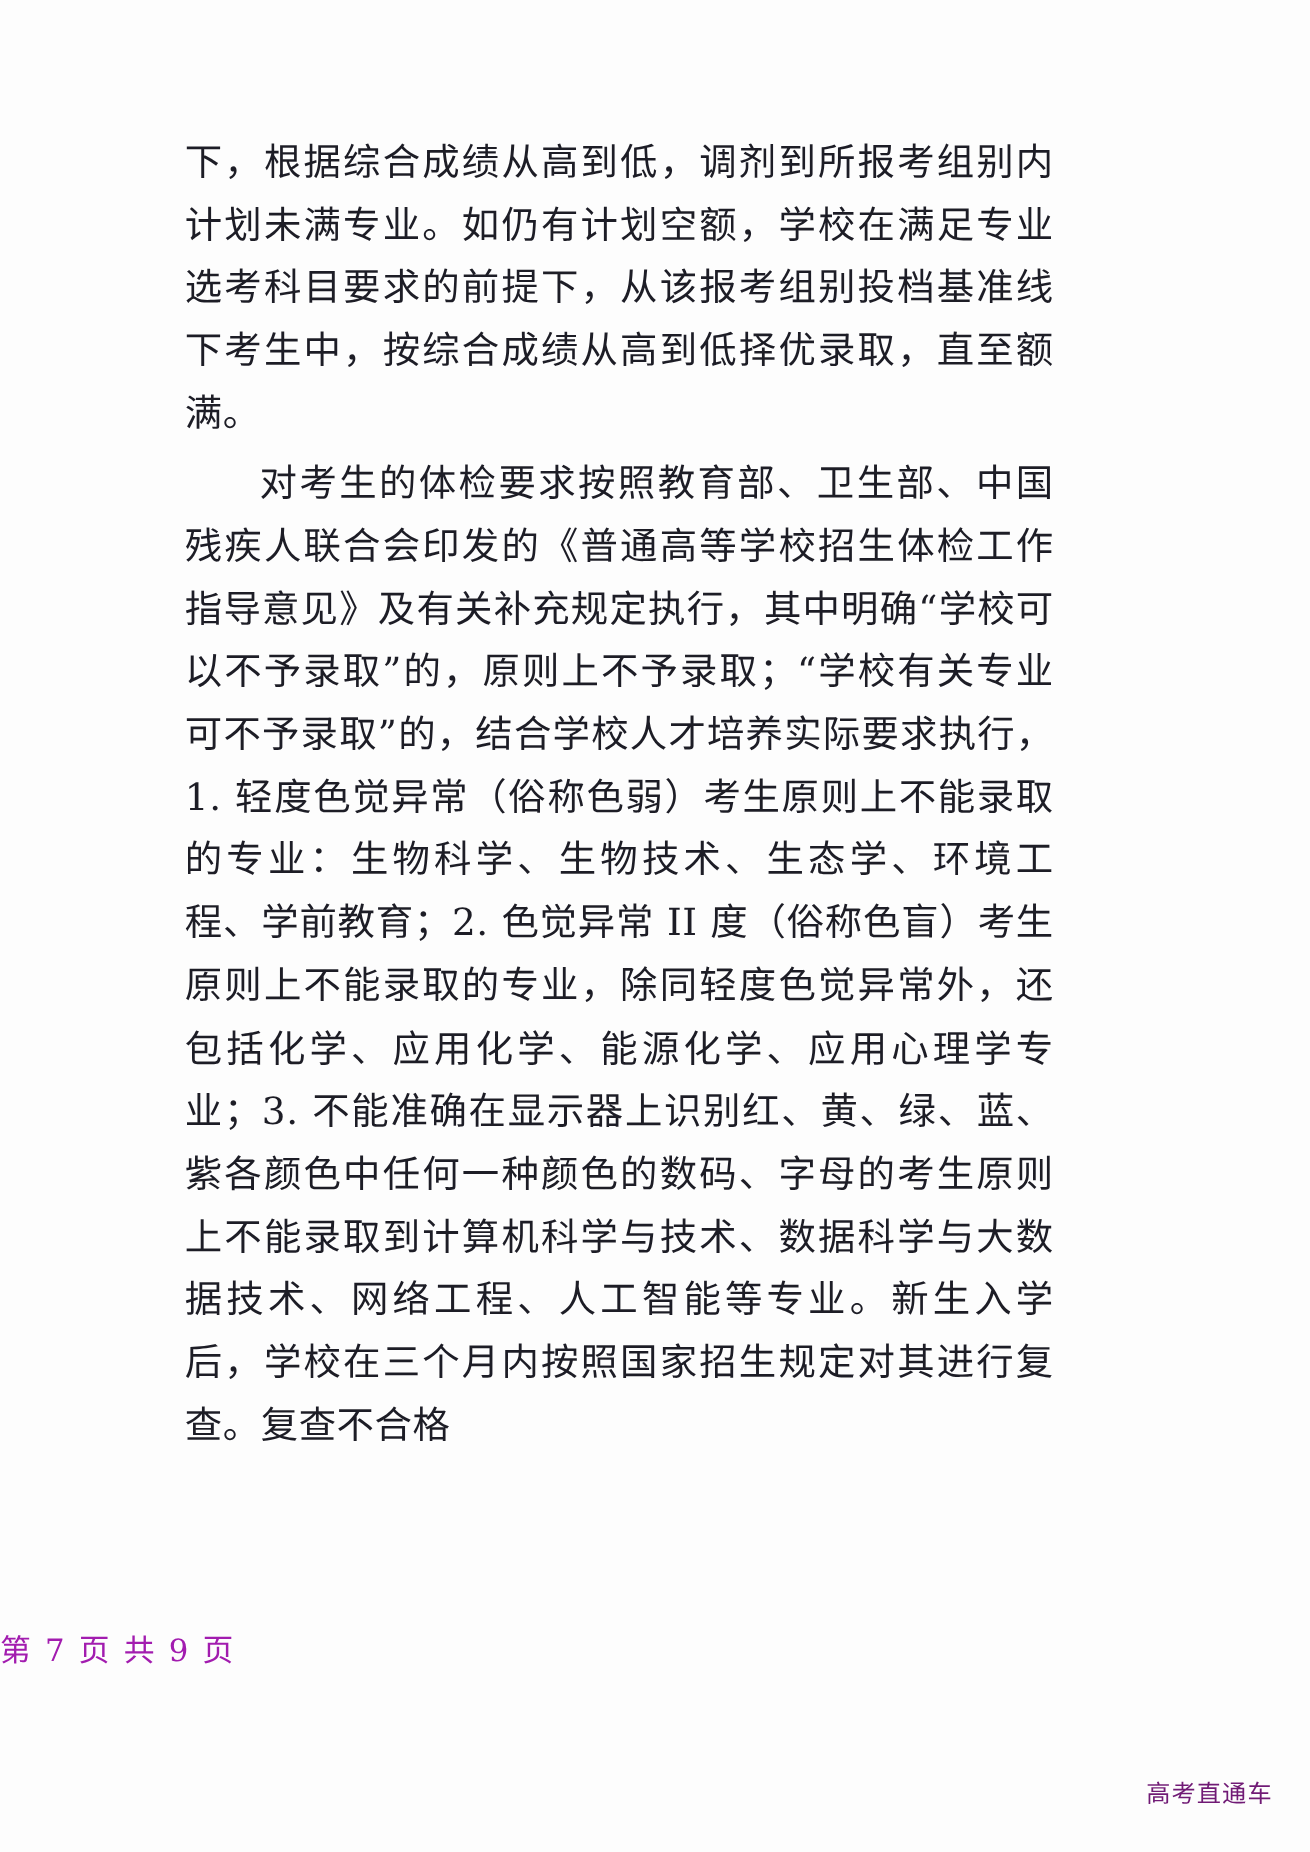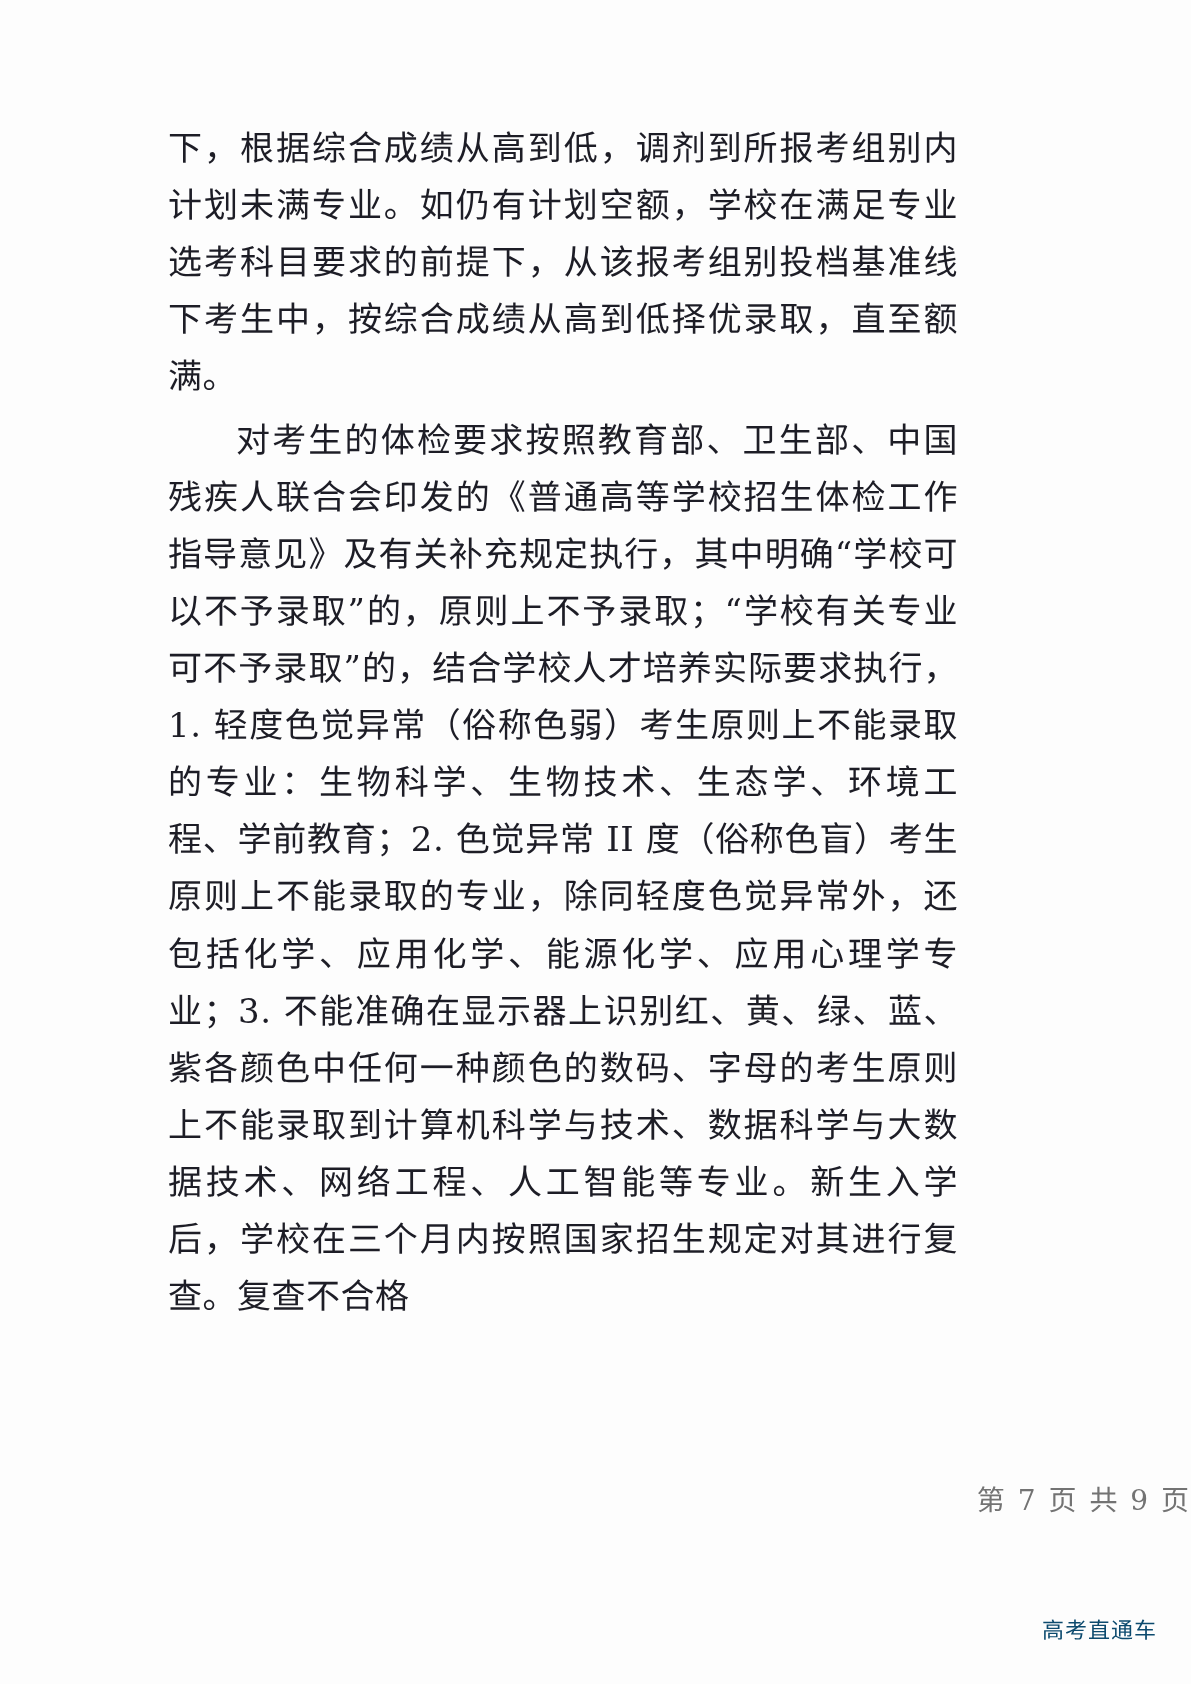--- a/index.html
+++ b/index.html
@@ -38,32 +38,32 @@
     font-family: "DejaVu Serif", "Liberation Serif", serif;
   }
   .para.indent {
     text-indent: 2em;
   }
   .footer {
     position: absolute;
     left: 0;
     right: 0;
     top: 1478px;
-    text-align: right;
+    text-align: left;
     font-size: 28px;
     letter-spacing: 2px;
-    color: #737373;
+    color: #a21caf;
     font-family: "DejaVu Serif", "Liberation Serif", serif;
   }
   .watermark {
     position: absolute;
     right: 34px;
     top: 1612px;
     font-size: 22px;
-    color: #0c4a6e;
+    color: #701a75;
     letter-spacing: 1px;
     font-family: "DejaVu Sans", "Liberation Sans", sans-serif;
   }
 </style>
 </head>
 <body>
 
 <div class="page">
 
   <div class="content">

